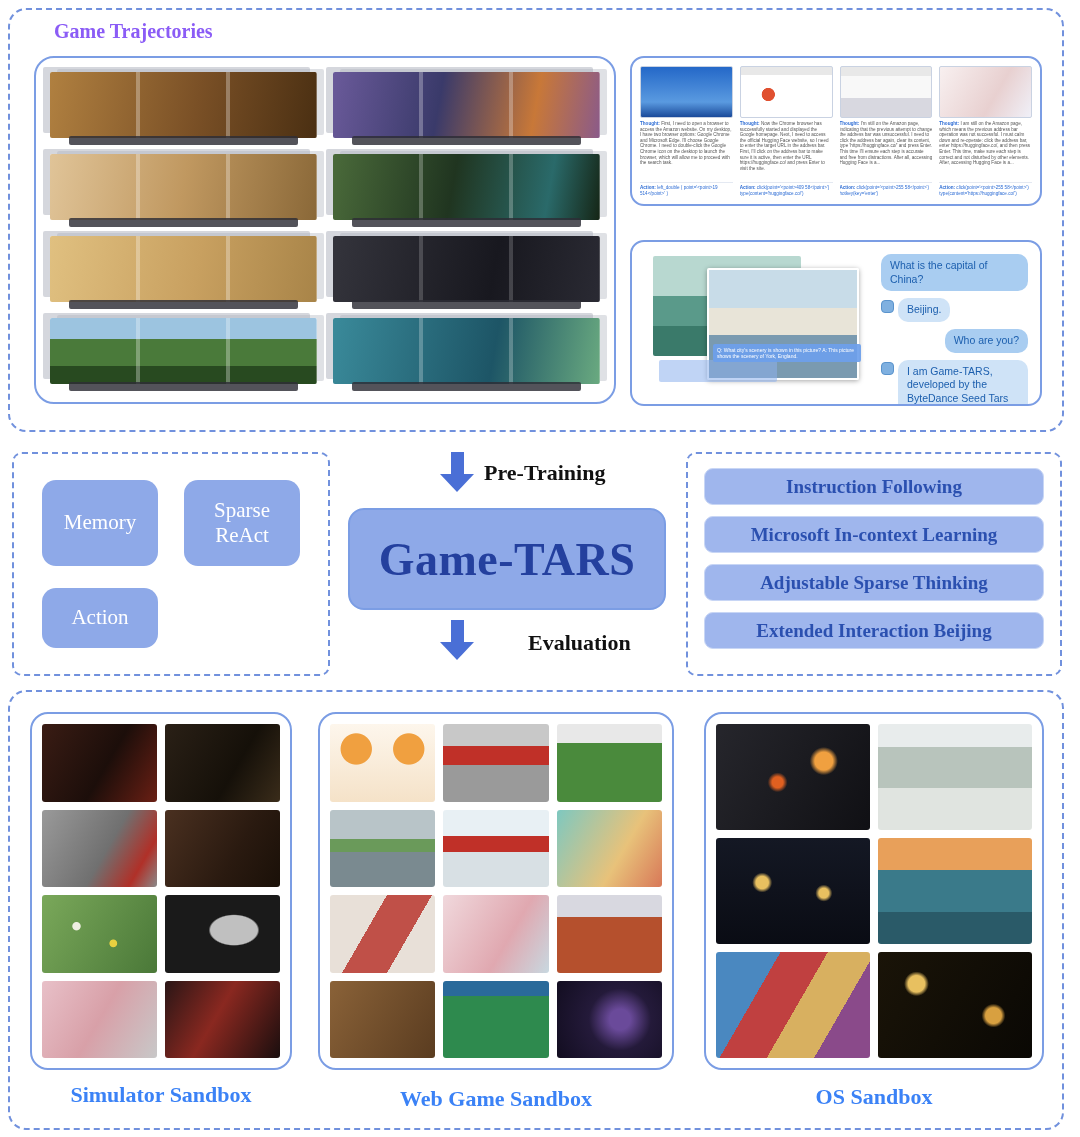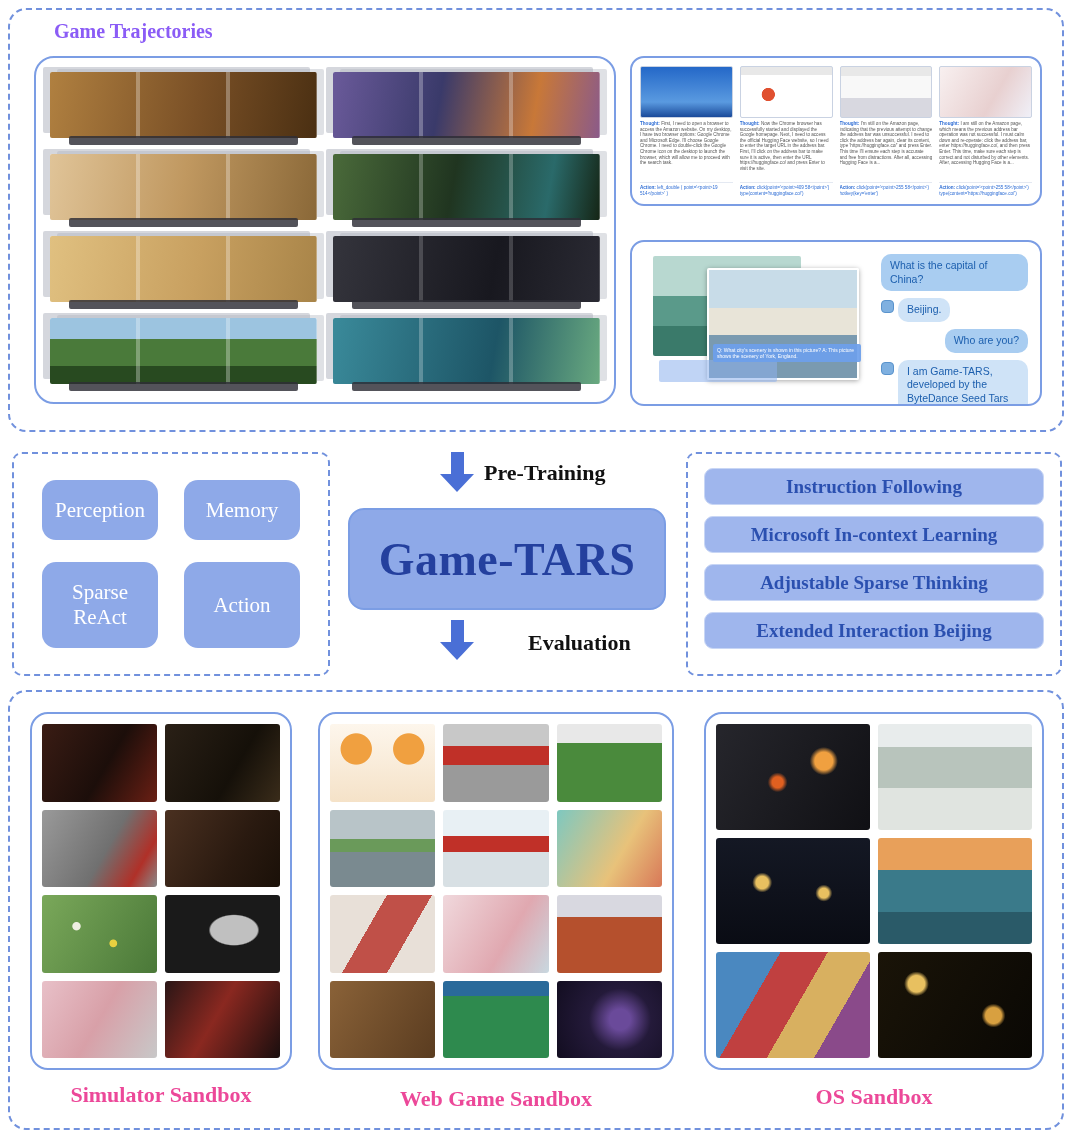--- a/index.html
+++ b/index.html
@@ -73,21 +73,21 @@
               display:flex; align-items:center; justify-content:center; font-size:19px;
               font-weight:700; color:#2b50b0; }
 
   
   .sandbox { position:absolute; border:2px solid #7b9de4; border-radius:18px; background:#fff;
              padding:10px; display:grid; gap:8px; }
   .sandbox.sim { left:30px;  top:712px; width:262px; height:358px; grid-template-columns:1fr 1fr; grid-auto-rows:1fr; }
   .sandbox.web { left:318px; top:712px; width:356px; height:358px; grid-template-columns:1fr 1fr 1fr; grid-auto-rows:1fr; }
   .sandbox.os  { left:704px; top:712px; width:340px; height:358px; grid-template-columns:1fr 1fr; grid-auto-rows:1fr; }
   .tile { border-radius:3px; }
-  .sandbox-label { position:absolute; font-size:22px; font-weight:700; text-align:center; color:#ec4899; }
+  .sandbox-label { position:absolute; font-size:22px; font-weight:700; text-align:center; color:#3b82f6; }
 </style>
 </head>
 <body>
 
 <div class="page">
 
   <div class="dashed-box" style="left:8px; top:8px; width:1056px; height:424px;"></div>
 
   <div class="section-title" style="left:54px; top:20px;">Game Trajectories</div>
 
@@ -150,21 +150,20 @@
       </div>
       <div class="bubble user">Who are you?</div>
       <div class="msg-row">
         <span class="bot-icon"></span>
         <div class="bubble assistant">I am Game-TARS, developed by the ByteDance Seed Tars Team.</div>
       </div>
     </div>
   </div>
 
   <div class="dashed-box cap-box">
-    <div class="cap-btn">Perception</div>
     <div class="cap-btn">Memory</div>
     <div class="cap-btn">Sparse
 ReAct</div>
     <div class="cap-btn">Action</div>
   </div>
 
   <div class="arrow" style="left:440px; top:452px;">
     <div class="arrow-shaft"></div>
       <div class="arrow-head"></div>
   </div>

